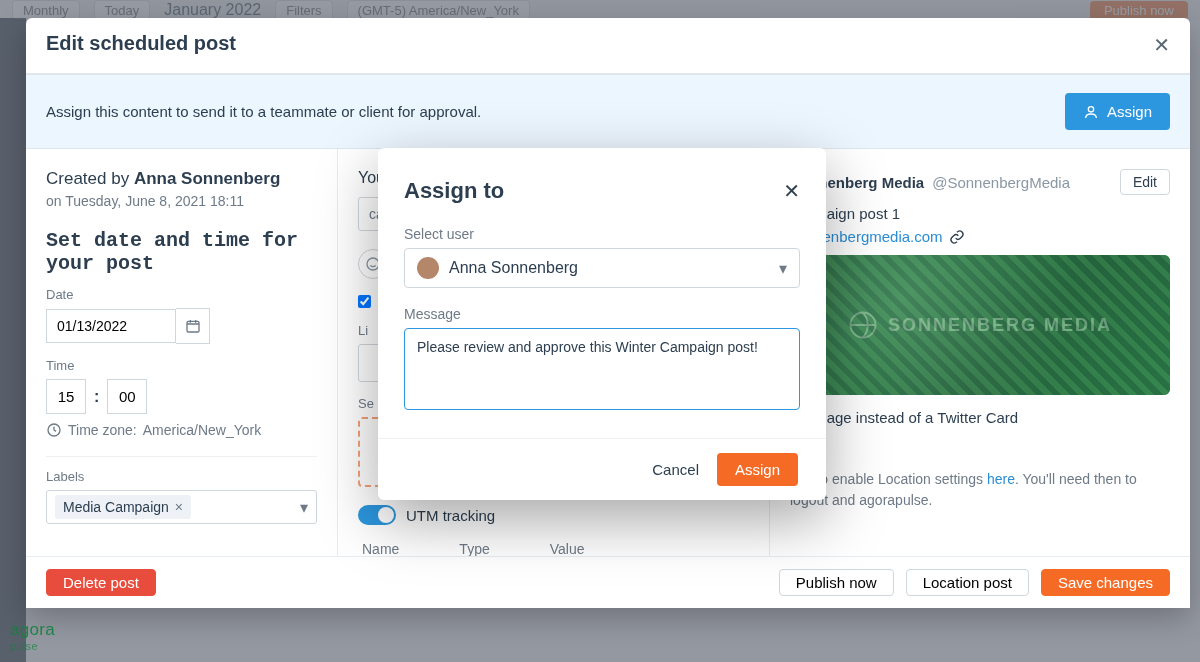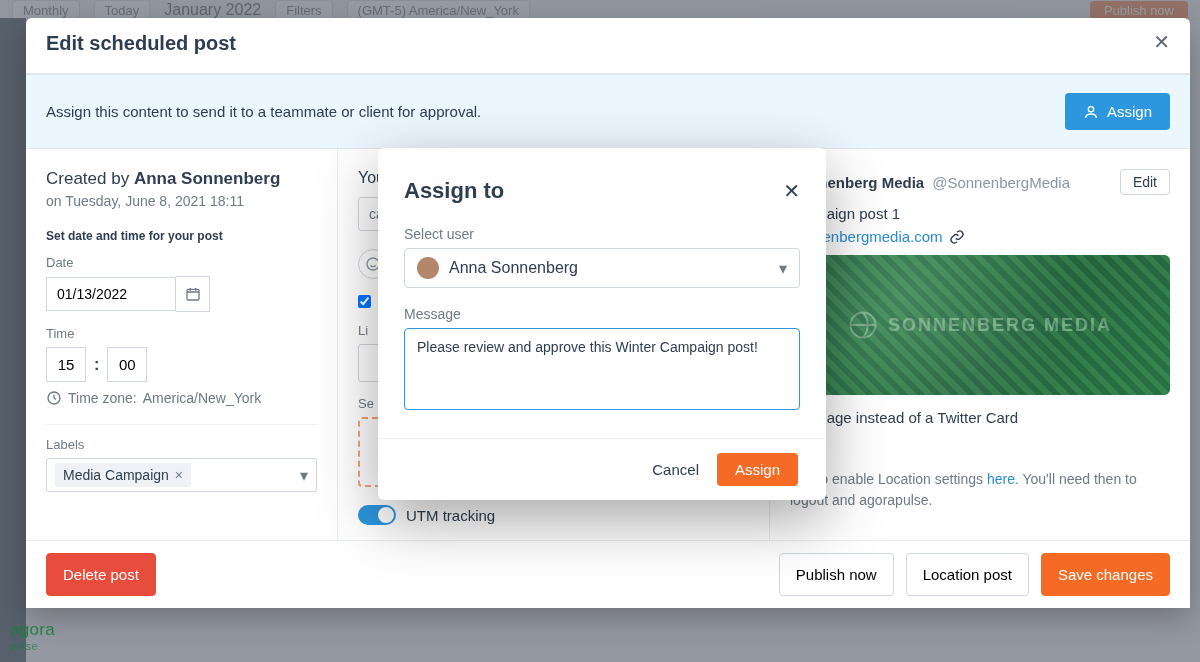--- a/index.html
+++ b/index.html
@@ -11,35 +11,35 @@
   .bg-topbar .pill { border: 1px solid #cfd6dd; border-radius: 4px; padding: 2px 10px; font-size: 13px; background: #fff; color: #556; }
   .bg-publish { margin-left: auto; background: #f56a25; color: #fff; border-radius: 4px; padding: 2px 14px; font-size: 13px; }
 
   
   .bg-left { position: absolute; left: 0; top: 18px; bottom: 0; width: 26px; background: #1b2a3a; opacity: .5; }
 
   
   .overlay1 { position: absolute; inset: 0; background: rgba(30,40,55,.45); }
   .modal1 { position: absolute; left: 26px; top: 18px; right: 10px; bottom: 54px; background: #fff; border-radius: 6px; box-shadow: 0 10px 30px rgba(0,0,0,.25); display: flex; flex-direction: column; }
 
-  .m1-header { padding: 14px 20px 18px 20px; display: flex; align-items: flex-start; border-bottom: 1px solid #dfe6ec; }
+  .m1-header { padding: 14px 20px 18px 20px; display: flex; align-items: flex-end; border-bottom: 1px solid #dfe6ec; }
   .m1-header h2 { font-size: 20px; font-weight: 700; color: #2c3e50; }
   .m1-close { margin-left: auto; font-size: 20px; color: #596877; cursor: pointer; line-height: 1; }
 
   .m1-banner { background: #ecf6fe; border-top: 1px solid #dfe6ec; border-bottom: 1px solid #dfe6ec; padding: 18px 20px; display: flex; align-items: center; }
   .m1-banner-text { color: #2c3e50; font-size: 15px; }
   .assign-btn { margin-left: auto; background: #2c97de; color: #fff; border: none; border-radius: 4px; padding: 10px 18px; font-size: 15px; display: flex; align-items: center; gap: 8px; cursor: pointer; }
 
   .m1-body { display: flex; flex: 1; min-height: 0; }
 
   .col-left { width: 312px; padding: 20px; border-right: 1px solid #e7ecf1; }
   .col-left .createdby { font-size: 17px; color: #2c3e50; margin-bottom: 4px; }
   .col-left .createdby b { font-weight: 700; }
   .col-left .createdon { color: #6e7a87; font-size: 14px; margin-bottom: 20px; }
-  .col-left h4 { font-size: 12px; font-weight: 600; margin-bottom: 12px; color: #2c3e50; }
+  .col-left h4 { font-size: 20px; font-weight: 600; margin-bottom: 12px; color: #2c3e50; font-family: Liberation Mono, monospace; }
   .field-lbl { font-size: 13px; color: #6e7a87; margin-bottom: 6px; }
   .date-row { display: flex; align-items: center; gap: 0; margin-bottom: 14px; }
   .input-box { border: 1px solid #cfd6dd; padding: 8px 10px; font-size: 14px; background: #fff; }
   .date-input { width: 130px; }
   .cal-btn { width: 34px; height: 36px; border: 1px solid #cfd6dd; border-left: none; display: flex; align-items: center; justify-content: center; color: #6e7a87; cursor: pointer; }
   .time-row { display: flex; align-items: center; gap: 8px; margin-bottom: 8px; }
   .time-box { width: 40px; text-align: center; border: 1px solid #cfd6dd; padding: 8px 6px; font-size: 15px; }
   .time-sep { font-weight: 600; }
   .tz { color: #6e7a87; font-size: 14px; display: flex; align-items: center; gap: 6px; margin-bottom: 18px; }
   .hr { height: 1px; background: #eef1f4; margin: 12px 0; }
@@ -70,21 +70,21 @@
   .preview-img { width:100%; height:140px; border-radius:6px; background: linear-gradient(135deg,#1f5b3e,#2a7a4d 30%,#1b4a33 60%,#2a7a4d); position:relative; display:flex;align-items:center;justify-content:center; margin-bottom:14px; overflow:hidden;}
   .preview-img .brand { color:#fff; font-weight:600; letter-spacing:2px; font-size:18px; display:flex; align-items:center; gap:10px;}
   .fern { position:absolute; background: radial-gradient(circle at 30% 30%, rgba(255,255,255,.12), transparent 60%),
             repeating-linear-gradient(45deg, rgba(60,140,80,.7) 0 6px, rgba(40,110,65,.7) 6px 12px); inset:0; filter:blur(.5px);}
   .twcard-hint { font-size:15px; color:#2c3e50; margin-bottom:20px; }
   .loc-h { font-size:15px; font-weight:600; margin-bottom:6px; }
   .loc-text { font-size:14px; color:#6e7a87; line-height:1.5; }
   .loc-text a { color:#2a8dd6; cursor:pointer; }
 
   .m1-footer { border-top:1px solid #e7ecf1; padding:12px 20px; display:flex; align-items:center; gap:12px; background:#fff; }
-  .btn { border:1px solid #cfd6dd; border-radius:4px; padding:12px 16px; font-size:15px; background:#fff; cursor:pointer; }
+  .btn { border:1px solid #cfd6dd; border-radius:4px; padding:4px 16px; font-size:15px; background:#fff; cursor:pointer; }
   .btn.danger { background:#e74c3c; color:#fff; border-color:#e74c3c; }
   .btn.primary { background:#f56a25; color:#fff; border-color:#f56a25; }
   .footer-right { margin-left:auto; display:flex; gap:12px; }
 
   
   .agora { position:absolute; left:10px; bottom:10px; color:#15803d; font-size:17px; font-weight:500; letter-spacing:.3px; opacity:.9;}
   .agora small{display:block;font-size:11px;opacity:.8;}
 
   
   .overlay2 { position:absolute; inset:0; }

